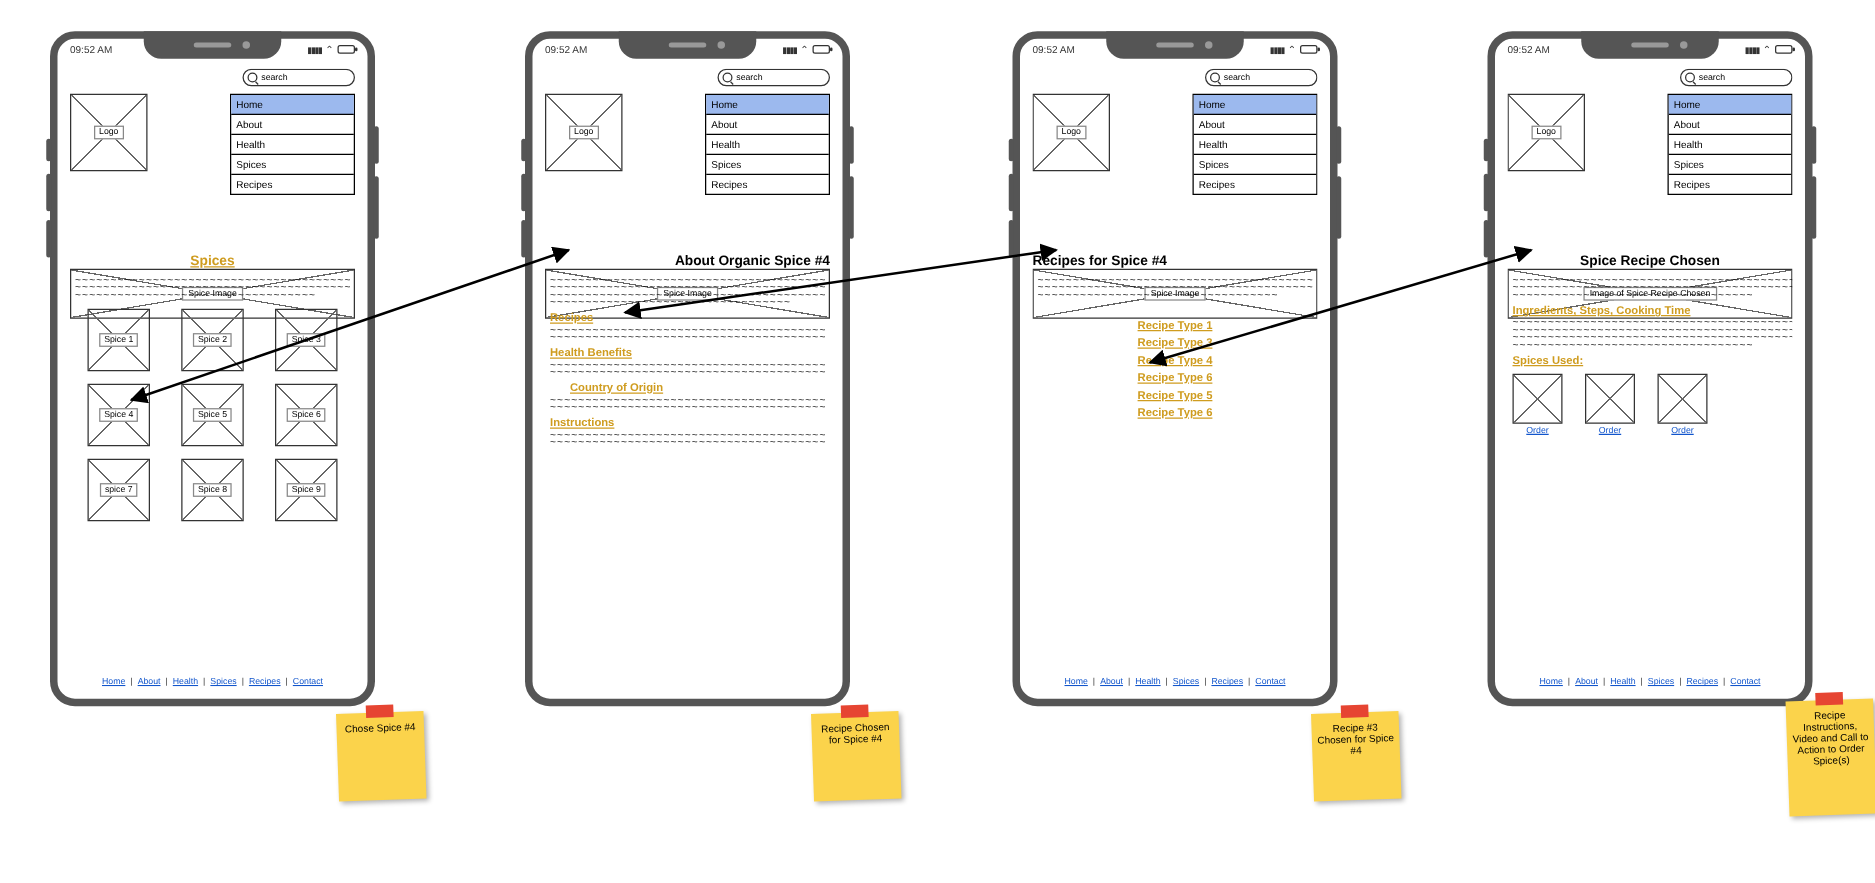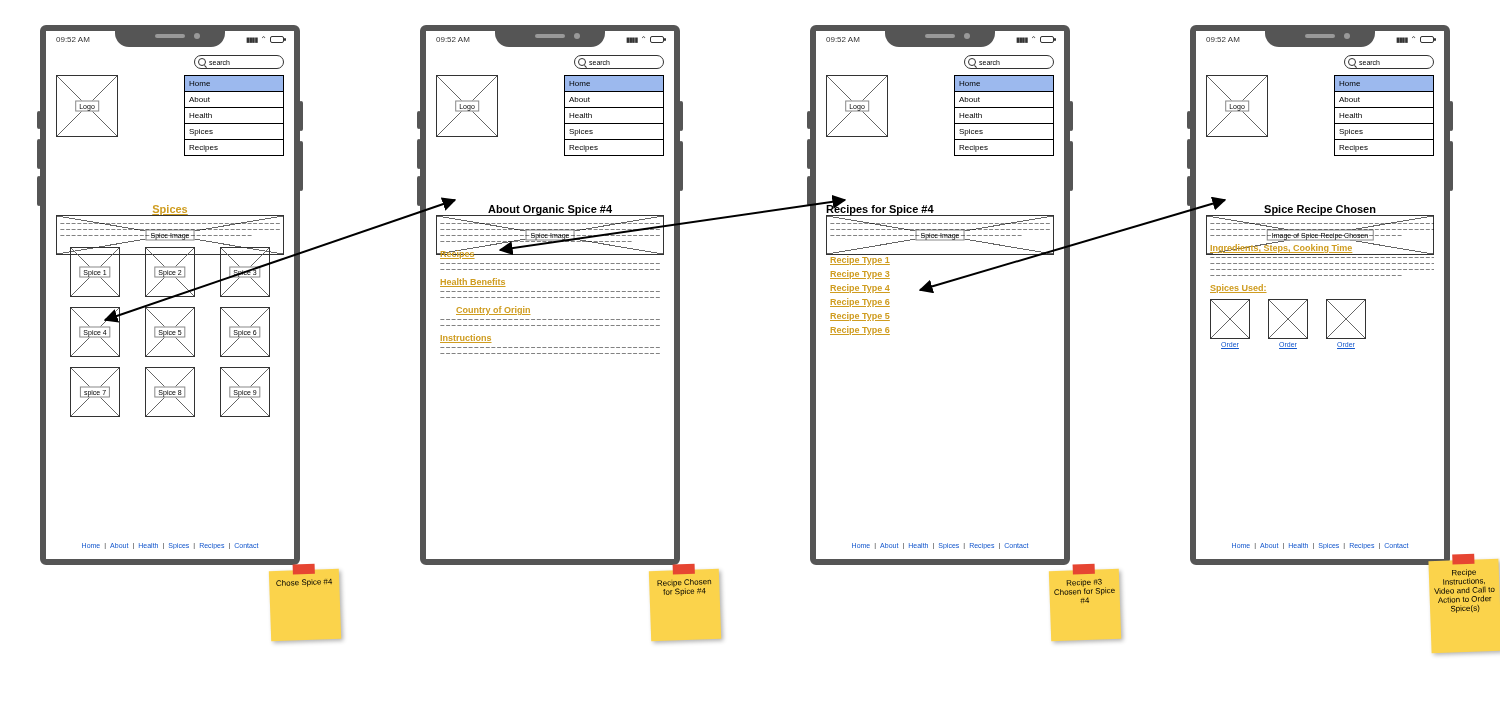--- a/index.html
+++ b/index.html
@@ -12,21 +12,21 @@
     overflow: hidden;
   }
   .canvas { position: relative; width: 1500px; height: 706px; }
 
   
   .phone {
     position: absolute;
     width: 260px;
     height: 540px;
     border: 6px solid #555;
-    border-radius: 6px;
+    border-radius: 20px;
     background: #fff;
   }
   .phone::before { 
     content: "";
     position: absolute; top:-6px; left:50%; transform:translateX(-50%);
     width: 110px; height: 22px;
     background: #555; border-radius: 0 0 14px 14px;
   }
   .earpiece {
     position:absolute; top:3px; left:50%; transform:translateX(-50%);
@@ -271,21 +271,21 @@
     <div class="nav">
       <div class="navitem active">Home</div>
       <div class="navitem">About</div>
       <div class="navitem">Health</div>
       <div class="navitem">Spices</div>
       <div class="navitem">Recipes</div>
     </div>
     <div class="hero xbox">
           <span class="lbl">Spice Image</span>
         </div>
-    <div style="position:absolute; top:148px; width:100%; text-align:center;">
+    <div style="position:absolute; top:148px; width:100%; text-align:right;">
       <div class="h-black" style="font-size:11px;">About Organic Spice #4</div>
     </div>
     <div style="position:absolute; top:164px; left:4px; right:4px;">
       <div class="squig"></div>
           <div class="squig"></div>
           <div class="squig"></div>
           <div class="squig narrow"></div>
       <div class="h-gold" style="margin-top:6px;font-size:9px;">Recipes</div>
       <div class="squig"></div>
           <div class="squig"></div>
@@ -334,21 +334,21 @@
           <span class="lbl">Spice Image</span>
         </div>
     <div style="position:absolute; top:148px; width:100%; ">
       <div class="h-black" style="font-size:11px;">Recipes for Spice #4</div>
     </div>
     <div style="position:absolute; top:164px; left:4px; right:4px;">
       <div class="squig"></div>
           <div class="squig"></div>
           <div class="squig narrow"></div>
     </div>
-    <div class="linklist" style="position:absolute; top:196px; left:4px; right:4px;">
+    <div class="linklist" style="position:absolute; top:196px; left:4px; right:4px;text-align:center;">
       <a>Recipe Type 1</a>
       <a>Recipe Type 3</a>
       <a>Recipe Type 4</a>
       <a>Recipe Type 6</a>
       <a>Recipe Type 5</a>
       <a>Recipe Type 6</a>
     </div>
     <div class="footer">
       <a>Home</a>
           <span class="sep">|</span>

